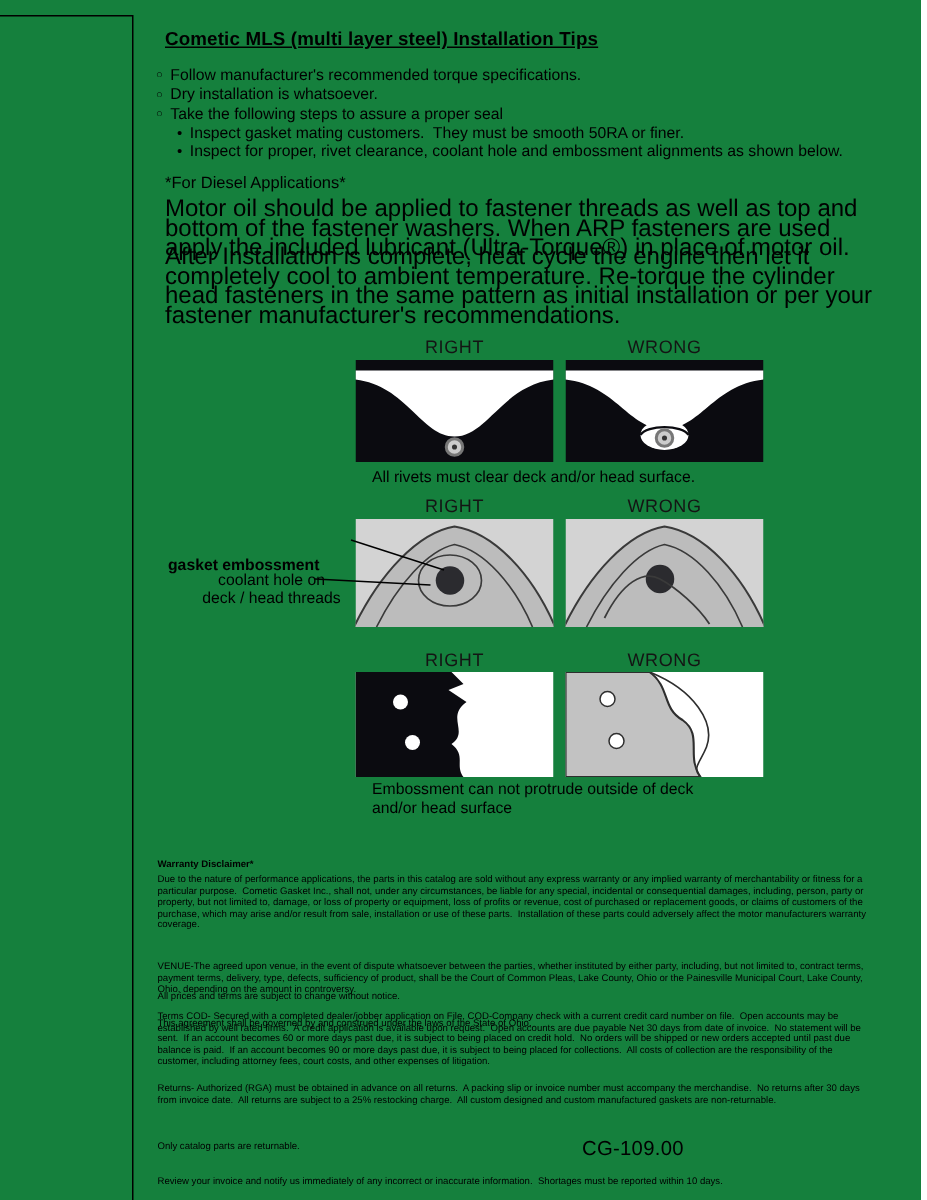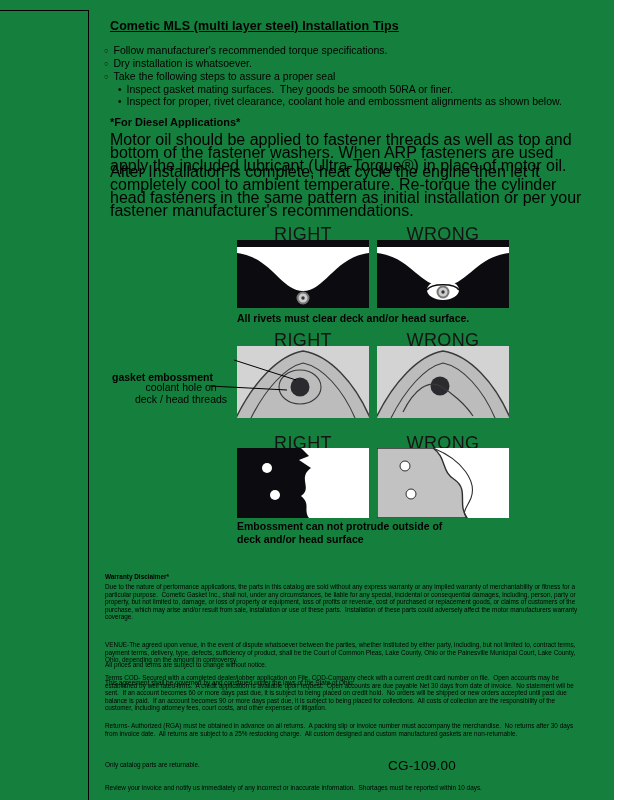--- a/index.html
+++ b/index.html
@@ -11,26 +11,26 @@
   .rule-h { position:absolute; left:0; top:10px; width:88px; height:1px; background:#000; }
 
   .title { position:absolute; left:110px; top:19px; font-size:12.5px; font-weight:bold;
            text-decoration:underline; letter-spacing:0.1px; }
 
   .bullet-row { position:absolute; left:104px; font-size:10.5px; display:flex; align-items:baseline; white-space:pre-wrap; }
   .bullet-row.sub { left:118px; }
   .bullet-glyph { font-size:7.5px; margin-right:5px; position:relative; top:-1px; }
   .sub-glyph { font-size:10px; margin-right:5px; }
 
-  .h2 { position:absolute; left:110px; font-size:11px; font-weight:bold; }
+  .h2 { position:absolute; left:110px; font-size:11px; font-weight:normal; }
   .para { position:absolute; left:110px; width:478px; font-size:16px; line-height:13px; white-space:pre-wrap; }
 
-  .rw-label { position:absolute; width:132px; text-align:center; font-size:18px; color:#141414; letter-spacing:0.4px; }
+  .rw-label { position:absolute; width:132px; text-align:center; font-size:12px; color:#141414; letter-spacing:0.4px; }
   .diagram { position:absolute; width:132px; display:block; }
-  .caption { position:absolute; left:237px; font-size:10.5px; line-height:12.5px; white-space:pre-wrap;font-weight:bold; }
+  .caption { position:absolute; left:248px; font-size:10.5px; line-height:12.5px; white-space:pre-wrap; }
 
   .ann { position:absolute; font-size:10.5px; line-height:11.5px; text-align:center; }
   .ann1 { left:128px; top:343px; width:106px;margin-top:39px; }
   .ann2 { left:112px; top:372px;font-weight:bold; }
 
   .leaders { position:absolute; left:0; top:0; pointer-events:none; }
 
   .legal { position:absolute; left:105px; width:476px; font-size:6.4px; line-height:7.5px; white-space:pre-wrap; }
   .legal-title { font-weight:bold; }
   .legal-gap > div + div { margin-top:0px; }
@@ -54,21 +54,21 @@
   <div class="bullet-row" style="top:57px">
     <span class="bullet-glyph">○</span>
     <span>Dry installation is whatsoever.</span>
   </div>
   <div class="bullet-row" style="top:70px">
     <span class="bullet-glyph">○</span>
     <span>Take the following steps to assure a proper seal</span>
   </div>
   <div class="bullet-row sub" style="top:83px">
     <span class="sub-glyph">•</span>
-    <span>Inspect gasket mating surfaces.  They goods be smooth 50RA or finer.</span>
+    <span>Inspect gasket mating customers.  They must be smooth 50RA or finer.</span>
   </div>
   <div class="bullet-row sub" style="top:95px">
     <span class="sub-glyph">•</span>
     <span>Inspect for proper, rivet clearance, coolant hole and embossment alignments as shown below.</span>
   </div>
 
   <div class="h2" style="top:116px">*For Diesel Applications*</div>
   <div class="para" style="top:133px">Motor oil should be applied to fastener threads as well as top and bottom of the fastener washers. When ARP fasteners are used apply the included lubricant (Ultra-Torque®) in place of motor oil.</div>
   <div class="para" style="top:165px">After Installation is complete, heat cycle the engine then let it completely cool to ambient temperature. Re-torque the cylinder head fasteners in the same pattern as initial installation or per your fastener manufacturer's recommendations.</div>
 

